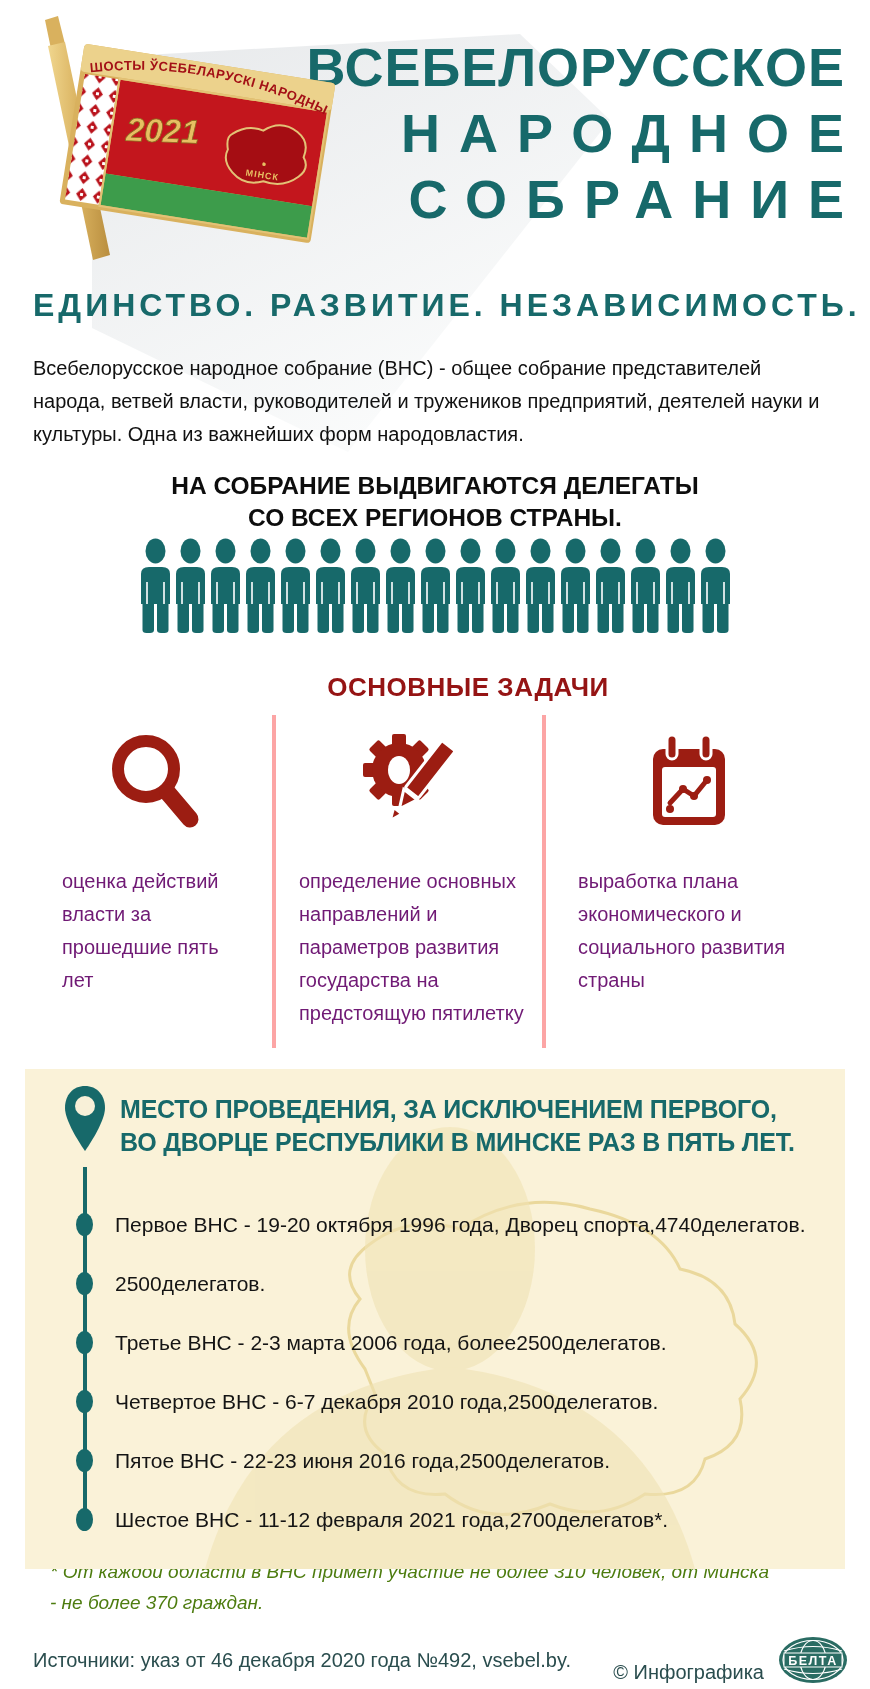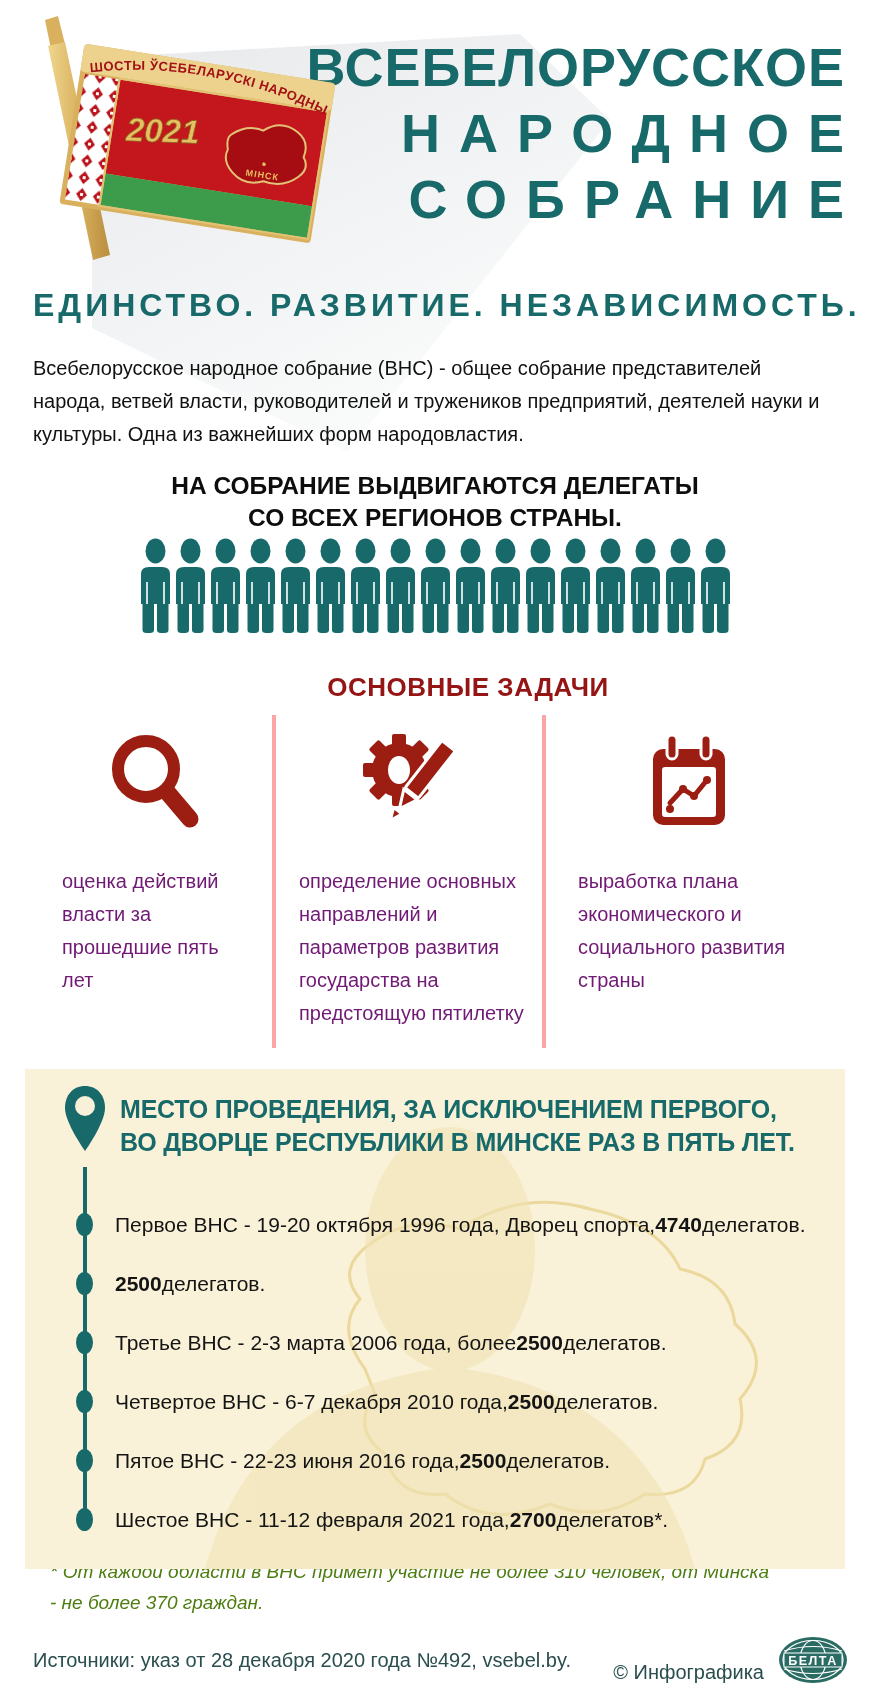--- a/index.html
+++ b/index.html
@@ -40,21 +40,21 @@
   #venue-watermark{position:absolute;left:0;top:0;z-index:0;}
   #pin{position:absolute;left:38px;top:16px;z-index:2;}
   #venue-heading{position:absolute;left:95px;top:24px;z-index:2;color:#17696a;font-weight:bold;
                  font-size:25px;line-height:33px;letter-spacing:-0.2px;}
   #timeline-line{position:absolute;left:58px;top:98px;width:4px;height:356px;background:#17696a;z-index:1;}
   #events{position:absolute;left:0;top:126px;width:800px;z-index:2;list-style:none;margin:0;padding:0;}
   #events li{position:relative;height:59px;display:flex;align-items:center;
              padding-left:90px;font-size:21px;color:#141414;}
   #events li::before{content:"";position:absolute;left:51px;top:50%;margin-top:-11.5px;
              width:17px;height:23px;border-radius:50%;background:#17696a;}
-  #events b{font-weight:bold;}
+  #events b{font-weight:normal;}
 
   #footnote{position:absolute;left:50px;top:1556px;width:730px;font-style:italic;
             font-size:19px;line-height:31px;color:#4d7c0f;}
   #footer{position:absolute;left:33px;top:1636px;width:815px;display:flex;
           justify-content:space-between;align-items:center;color:#2a4d4e;font-size:20px;}
   #footer-right{display:flex;align-items:flex-end;gap:14px;}
 </style>
 </head>
 <body>
 
@@ -381,21 +381,21 @@
           <span>Шестое ВНС - 11-12 февраля 2021 года, </span>
           <b>2700</b>
           <span> делегатов*.</span>
         </li>
     </ul>
   </div>
 
   <div id="footnote">* От каждой области в ВНС примет участие не более 310 человек, от Минска - не более 370 граждан.</div>
 
   <div id="footer">
-    <div>Источники: указ от 28 декабря 2020 года №492, vsebel.by.</div>
+    <div>Источники: указ от 46 декабря 2020 года №492, vsebel.by.</div>
     <div id="footer-right">
       <span>© Инфографика</span>
       <svg width="70" height="48" viewBox="0 0 70 48">
         <ellipse cx="35" cy="24" rx="34" ry="23" fill="#2a6c63"></ellipse>
         <ellipse cx="35" cy="24" rx="30" ry="19.5" fill="none" stroke="#ffffff" stroke-width="1.2"></ellipse>
         <ellipse cx="35" cy="24" rx="13" ry="19.5" fill="none" stroke="#ffffff" stroke-width="1.2"></ellipse>
         <path d="M6,15 Q35,6 64,15" fill="none" stroke="#ffffff" stroke-width="1.2"></path>
         <path d="M6,33 Q35,42 64,33" fill="none" stroke="#ffffff" stroke-width="1.2"></path>
         <rect x="6" y="17" width="58" height="14" fill="#2a6c63" stroke="#ffffff" stroke-width="1"></rect>
         <text x="35" y="28.5" text-anchor="middle" font-size="12.5" font-weight="bold" fill="#ffffff" letter-spacing="1.5" font-family="Liberation Sans, sans-serif">БЕЛТА</text>

